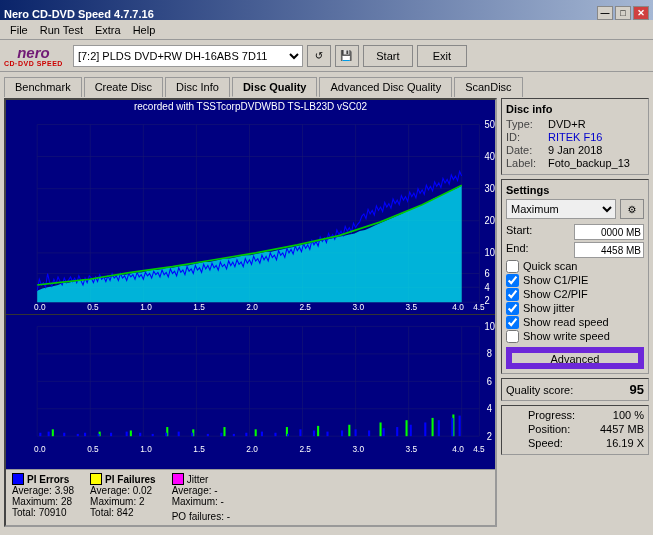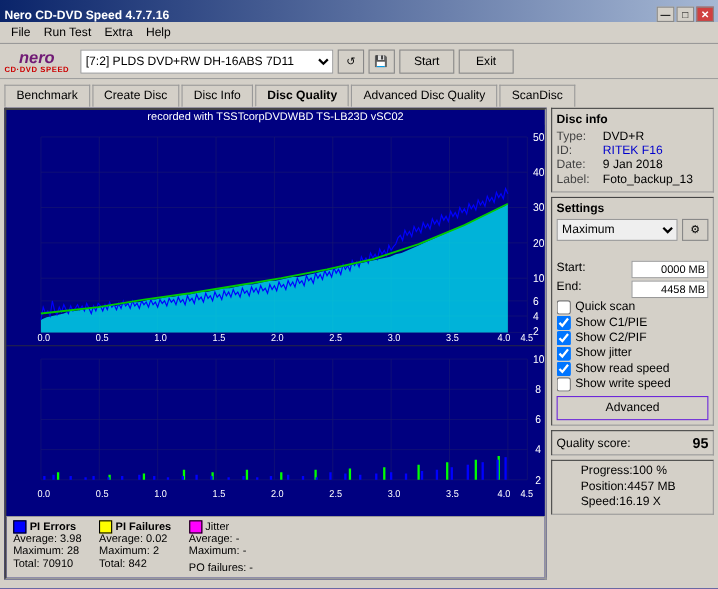--- a/index.html
+++ b/index.html
@@ -150,21 +150,21 @@
       font-size: 11px;
     }
     .info-label { color: #444; min-width: 38px; }
     .info-value { color: #000; font-weight: normal; }
     .info-value.blue { color: #0000cc; }
 
     .settings-row {
       display: flex;
       align-items: center;
       gap: 4px;
-      margin-bottom: 18px;
+      margin-bottom: 5px;
     }
     .settings-select {
       flex: 1;
       height: 20px;
       font-size: 11px;
       border: 1px solid #999;
     }
     .mb-row {
       display: flex;
       justify-content: space-between;
@@ -187,21 +187,21 @@
       gap: 4px;
       margin-bottom: 1px;
       font-size: 11px;
     }
     .checkbox-row input[type="checkbox"] { margin: 0; }
 
     .advanced-btn {
       width: 100%;
       height: 22px;
       background: #d4d0c8;
-      border: 1px solid #6d28d9;
+      border: 6px solid #6d28d9;
       font-size: 11px;
       cursor: pointer;
       margin-top: 3px;
     }
 
     .quality-row {
       display: flex;
       justify-content: space-between;
       align-items: center;
       font-size: 11px;
@@ -216,21 +216,21 @@
     }
 
     .progress-section {
       background: #d4d0c8;
       border: 1px inset #999;
       padding: 3px 4px;
       font-size: 11px;
     }
     .progress-row {
       display: flex;
-      justify-content: flex-start;
+      justify-content: space-between;
       margin-bottom: 2px;
       padding-left: 22px;
     }
   </style>
 </head>
 <body>
 
 <div class="title-bar">
   <span>Nero CD-DVD Speed 4.7.7.16</span>
   <div class="title-bar-buttons">

